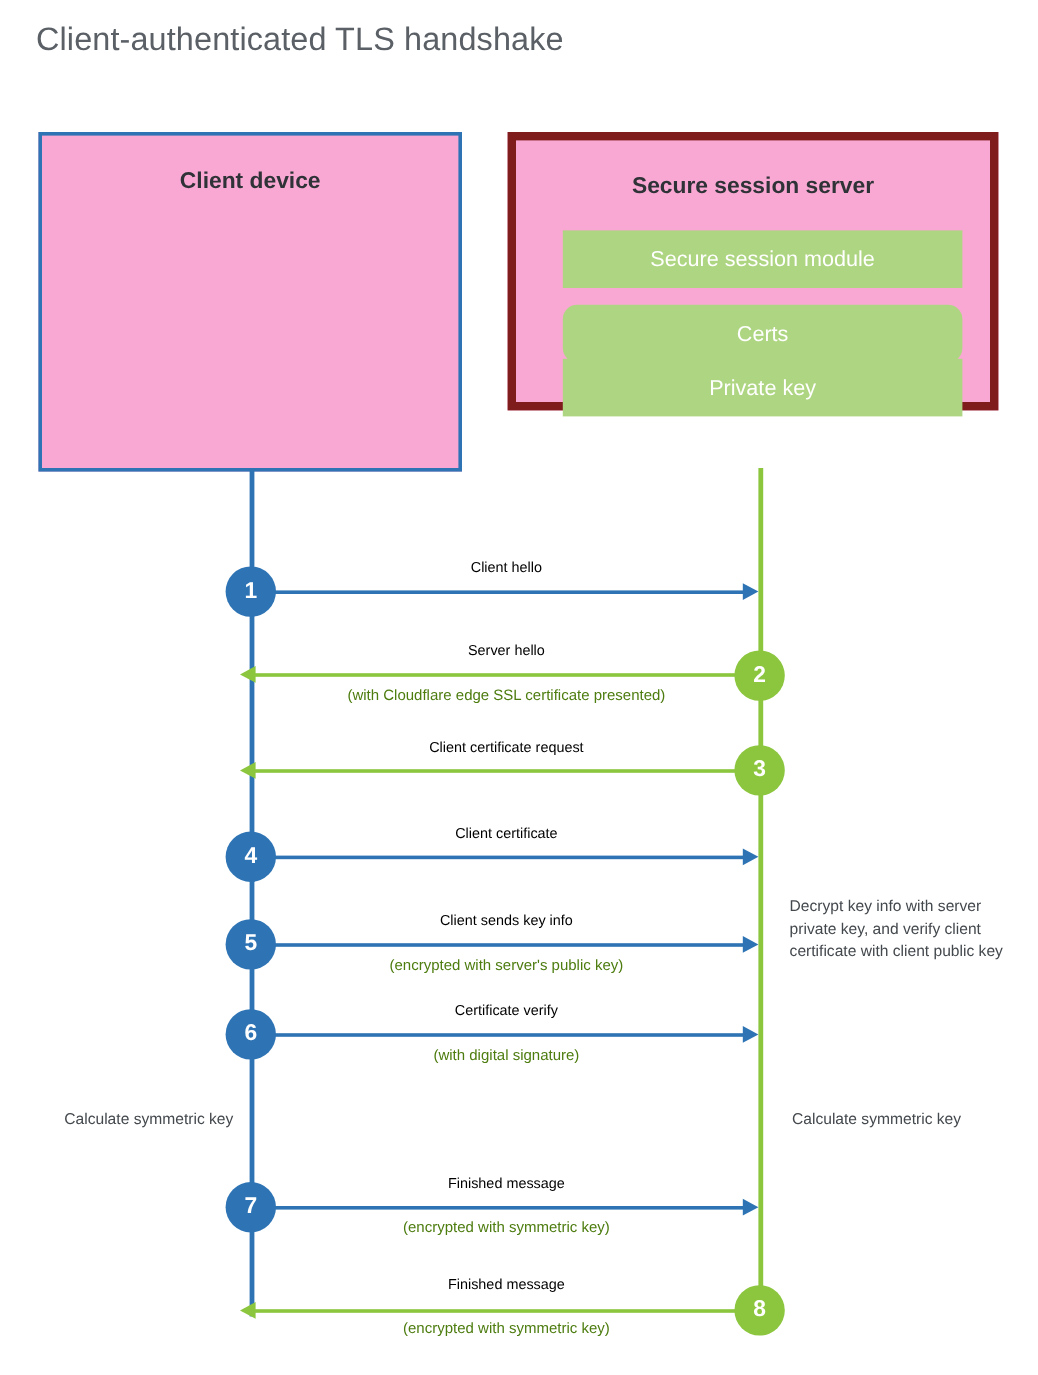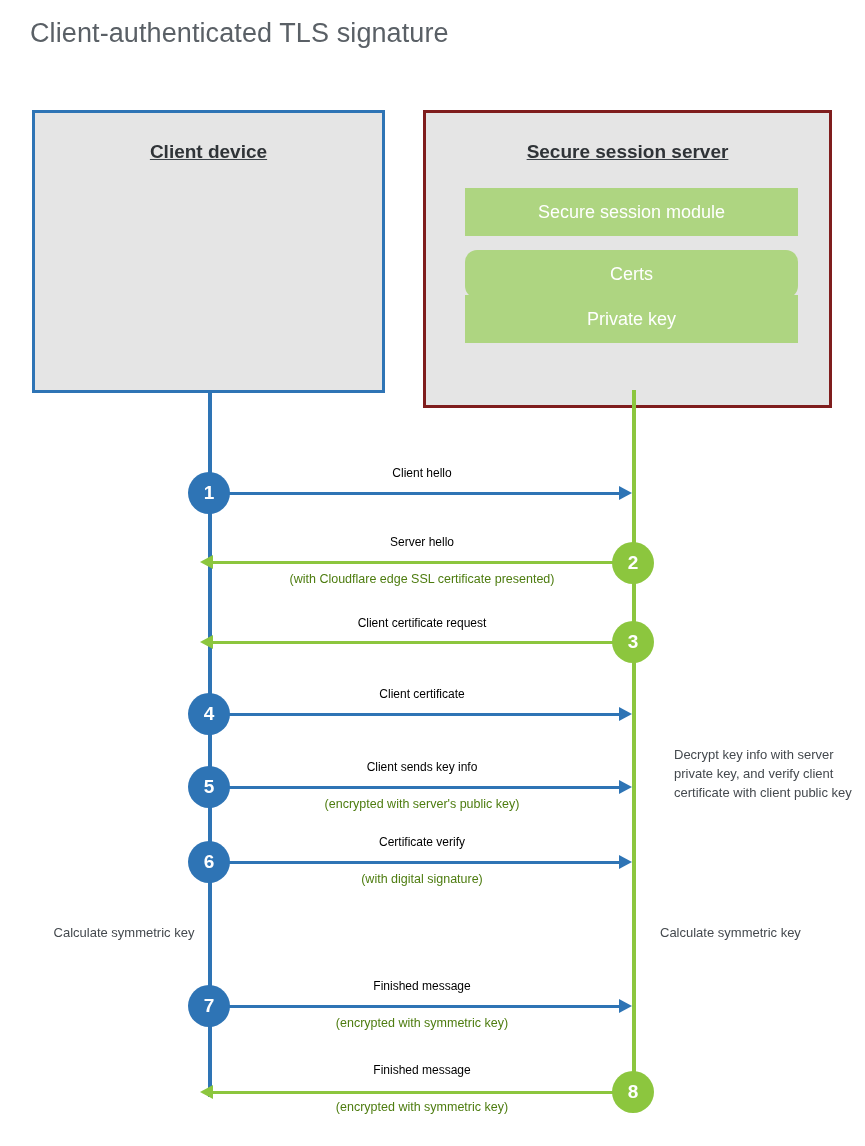--- a/index.html
+++ b/index.html
@@ -21,32 +21,31 @@
     font-size: 27px;
     font-weight: 400;
     color: #5a6066;
     letter-spacing: 0.1px;
     white-space: nowrap;
   }
 
   
   .party-box {
     position: absolute;
-    background: #e5e5e5;
-    text-decoration: underline;
+    background: #f9a8d4;
   }
   #client-box {
     left: 32px; top: 110px;
     width: 353px; height: 283px;
     border: 3px solid #2e74b5;
   }
   #server-box {
     left: 423px; top: 110px;
-    width: 409px; height: 298px;
-    border: 3px solid #7f1d1d;
+    width: 409px; height: 232px;
+    border: 7px solid #7f1d1d;
   }
   .party-title {
     text-align: center;
     font-size: 19px;
     font-weight: bold;
     color: #2f3337;
     margin-top: 28px;
   }
 
   #client-app {
@@ -153,37 +152,36 @@
   .side-note {
     position: absolute;
     font-size: 13px;
     line-height: 1.45;
     color: #44494e;
   }
   #note-server-decrypt {
     left: 658px; top: 746px;
     width: 180px;
     text-align: left;
-    margin-left: 16px;
   }
   #note-client-calc {
     left: 48px; top: 924px;
     width: 152px;
     text-align: center;
   }
   #note-server-calc {
     left: 660px; top: 924px;
     width: 152px;
     text-align: left;
   }
 </style>
 </head>
 <body>
 
-<div id="page-title">Client-authenticated TLS signature</div>
+<div id="page-title">Client-authenticated TLS handshake</div>
 
 <div id="client-box" class="party-box">
   <div class="party-title">Client device</div>
 </div>
 
 <div id="server-box" class="party-box">
   <div class="party-title">Secure session server</div>
   <div id="server-bar-0" class="server-bar">Secure session module</div>
   <div id="server-bar-1" class="server-bar">Certs</div>
   <div id="server-bar-2" class="server-bar">Private key</div>

